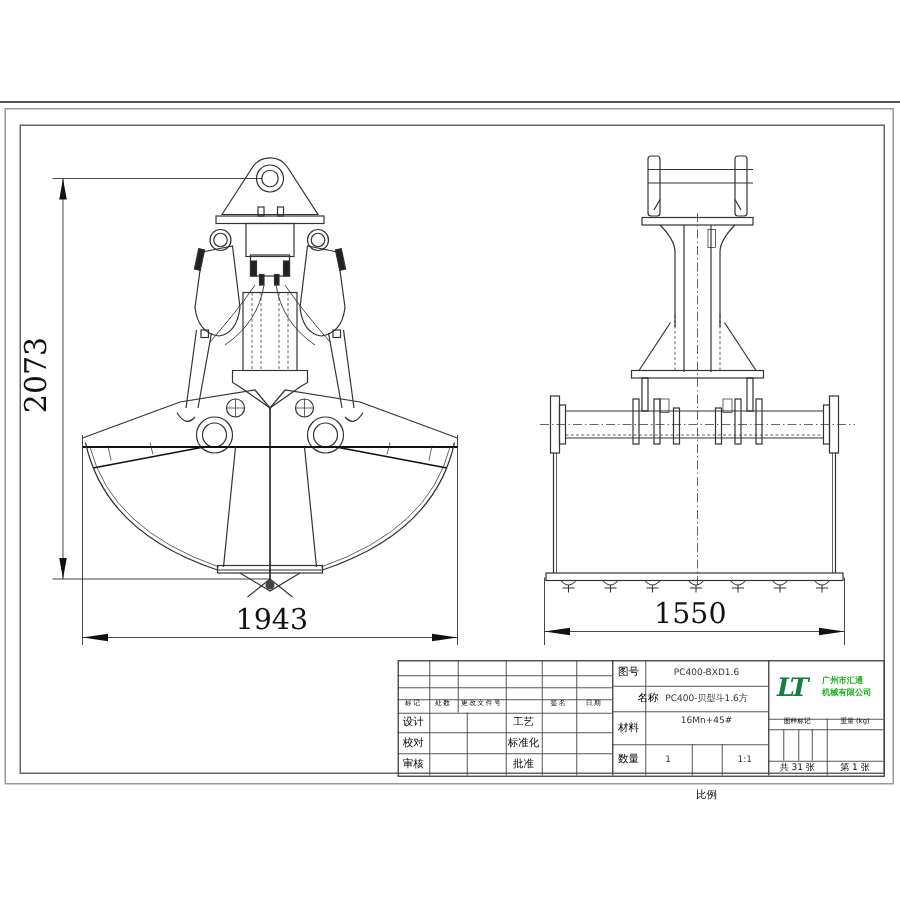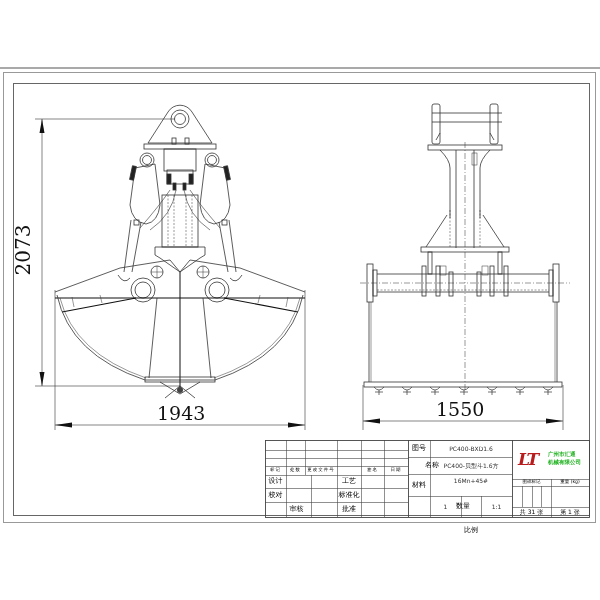--- a/index.html
+++ b/index.html
@@ -1,21 +1,21 @@
 <!DOCTYPE html>
 <html><head>
 <meta charset="utf-8">
 <style>
   html, body { margin: 0; padding: 0; background: #ffffff; }
   body { width: 600px; height: 600px; position: relative; overflow: hidden; font-family: "DejaVu Sans", sans-serif; }
   #drawing { position: absolute; left: 0; top: 0; }
   .cell { position: absolute; font-size: 7px; line-height: 1; display: flex; align-items: center; justify-content: center; white-space: nowrap; }
   .cell.sm { font-size: 4.5px; letter-spacing: 1px; }
   .cell.val { font-size: 6px; color: #333; }
-  .logo-mark { position: absolute; font-family: "DejaVu Serif", serif; font-weight: bold; font-style: italic; color: #b91c1c; font-size: 17px; letter-spacing: -2px; }
+  .logo-mark { position: absolute; font-family: "DejaVu Serif", serif; font-weight: bold; font-style: italic; color: #15803d; font-size: 17px; letter-spacing: -2px; }
   .logo-text { position: absolute; color: #19b019; font-size: 5.5px; line-height: 7px; font-weight: bold; }
   .dim { position: absolute; font-family: "DejaVu Serif", serif; color: #111; }
 </style>
 </head>
 <body>
 
 <svg id="drawing" width="600" height="600" viewBox="0 0 600 600" xmlns="http://www.w3.org/2000/svg" fill="none" stroke="#333" stroke-width="0.8">
 
   <g>
     <line x1="0" y1="68" x2="600" y2="68" stroke="#555" stroke-width="1.2"></line>
@@ -213,32 +213,32 @@
 <div style="position:absolute; left:0; top:0; width:600px; height:600px; pointer-events:none;">
 
   <div class="cell sm" style="left:265px; top:466px; width:21px; height:9px;">标记</div>
   <div class="cell sm" style="left:286px; top:466px; width:19px; height:9px;">处数</div>
   <div class="cell sm" style="left:305px; top:466px; width:32px; height:9px;">更改文件号</div>
   <div class="cell sm" style="left:361px; top:466px; width:23px; height:9px;">签名</div>
   <div class="cell sm" style="left:384px; top:466px; width:24px; height:9px;">日期</div>
 
   <div class="cell" style="left:265px; top:475px; width:21px; height:13px;">设计</div>
   <div class="cell" style="left:265px; top:488px; width:21px; height:14px;">校对</div>
-  <div class="cell" style="left:265px; top:502px; width:21px; height:15px;padding-left:21px;">审核</div>
+  <div class="cell" style="left:265px; top:502px; width:21px; height:15px;">审核</div>
   <div class="cell" style="left:337px; top:475px; width:24px; height:13px;text-align:right;">工艺</div>
   <div class="cell" style="left:337px; top:488px; width:24px; height:14px;">标准化</div>
   <div class="cell" style="left:337px; top:502px; width:24px; height:15px;">批准</div>
 
   <div class="cell" style="left:408px; top:440px; width:22px; height:17px;">图号</div>
   <div class="cell val" style="left:430px; top:440px; width:82px; height:17px;">PC400-BXD1.6</div>
   <div class="cell" style="left:392px; top:457px; width:22px; height:17px;margin-left:29px;">名称</div>
   <div class="cell val" style="left:430px; top:457px; width:82px; height:17px;">PC400-贝型斗1.6方</div>
   <div class="cell" style="left:408px; top:474px; width:22px; height:22px;font-family:Liberation Serif, serif;">材料</div>
   <div class="cell val" style="left:430px; top:474px; width:82px; height:14px;">16Mn+45#</div>
-  <div class="cell" style="left:408px; top:496px; width:22px; height:21px;padding-left:44px;">数量</div>
+  <div class="cell" style="left:408px; top:496px; width:22px; height:21px;">数量</div>
   <div class="cell val" style="left:430px; top:496px; width:31px; height:21px;">1</div>
   <div class="cell" style="left:461px; top:496px; width:20px; height:21px;margin-top:24px;">比例</div>
   <div class="cell val" style="left:481px; top:496px; width:31px; height:21px;">1:1</div>
 
   <div style="position:absolute; left:512px; top:440px; width:77px; height:39px;">
     <div class="logo-mark" style="left:6px; top:9px;">LT</div>
     <div class="logo-text" style="left:36px; top:11px;">广州市汇通</div>
     <div class="logo-text" style="left:36px; top:19px;">机械有限公司</div>
   </div>
   <div class="cell sm" style="left:512px; top:479px; width:39px; height:7px; letter-spacing:0;">图样标记</div>

